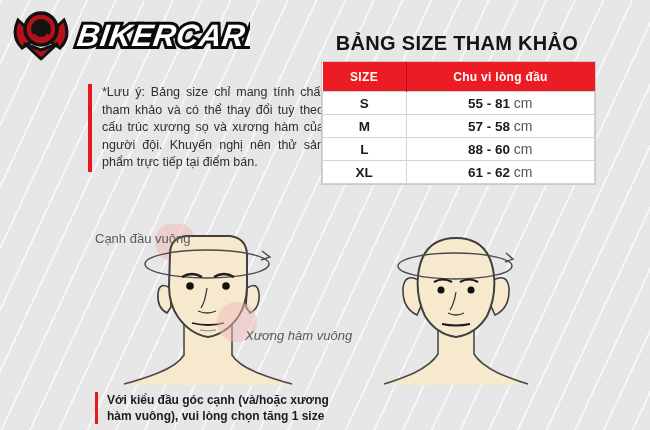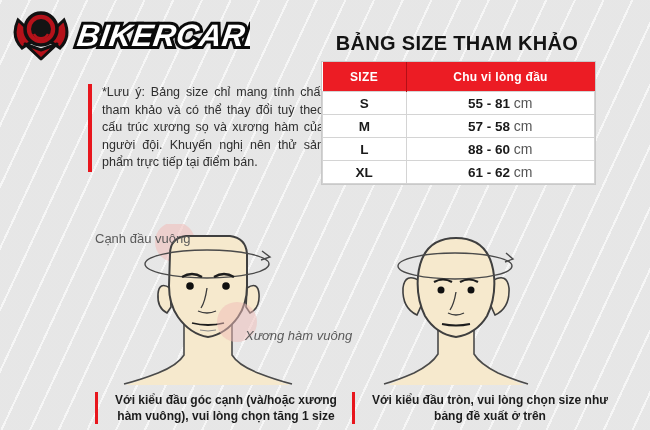--- a/index.html
+++ b/index.html
@@ -35,21 +35,21 @@
   
   .diagram{position:absolute;}
   .diagram-left{left:70px;top:224px;width:275px;height:164px;}
   .diagram-right{left:360px;top:226px;width:200px;height:162px;}
   .diag-label{position:absolute;font-size:13px;color:#5a5a5a;white-space:nowrap;}
   .label-top{left:25px;top:7px;}
   .label-jaw{left:175px;top:104px;font-style:italic;}
   
   .caption{position:absolute;font-size:12px;font-weight:bold;color:#1c1c1c;
     line-height:1.35;border-left:3px solid #e8161d;padding-left:9px;}
-  .caption-left{left:95px;top:392px;width:238px;text-align:center;}
+  .caption-left{left:95px;top:392px;width:238px;text-align:left;}
   .caption-right{left:352px;top:392px;width:252px;text-align:center;}
 </style>
 </head>
 <body>
 
 <div class="stage">
 
   <div class="logo">
     <svg width="240" height="58" viewBox="0 0 240 58">
 
@@ -149,15 +149,14 @@
       <path d="M74,56 Q83,51 92,56" fill="none" stroke="#1d1d1d" stroke-width="2.2"></path>
       <path d="M100,56 Q109,51 118,56" fill="none" stroke="#1d1d1d" stroke-width="2.2"></path>
       <circle cx="81" cy="64" r="3.5" fill="#101010"></circle>
       <circle cx="111" cy="64" r="3.5" fill="#101010"></circle>
       <path d="M96,66 Q94,78 90,84 M88,87 Q96,91 104,87" fill="none" stroke="#3a3a3a" stroke-width="1.3"></path>
       <path d="M82,98 Q96,101 110,98" fill="none" stroke="#1d1d1d" stroke-width="1.8"></path>
     </svg>
   </div>
 
   <div class="caption caption-left">Với kiểu đầu góc cạnh (và/hoặc xương hàm vuông), vui lòng chọn tăng 1 size</div>
-  <div class="caption caption-right">Với kiểu đầu tròn, vui lòng chọn size như bảng đề xuất ở trên</div>
 
 </div>
 
 </body></html>

